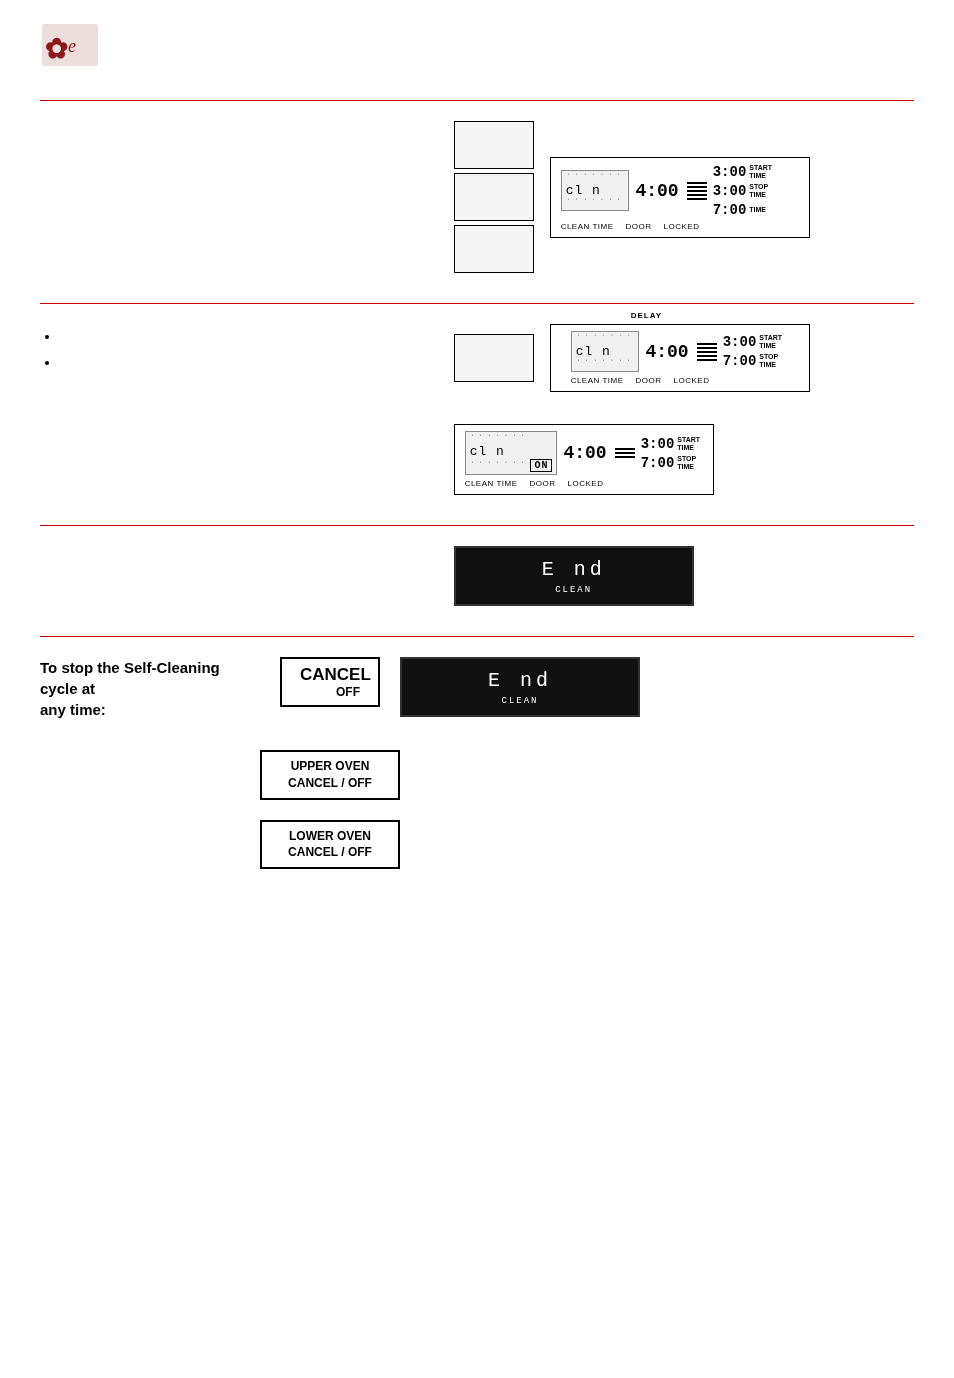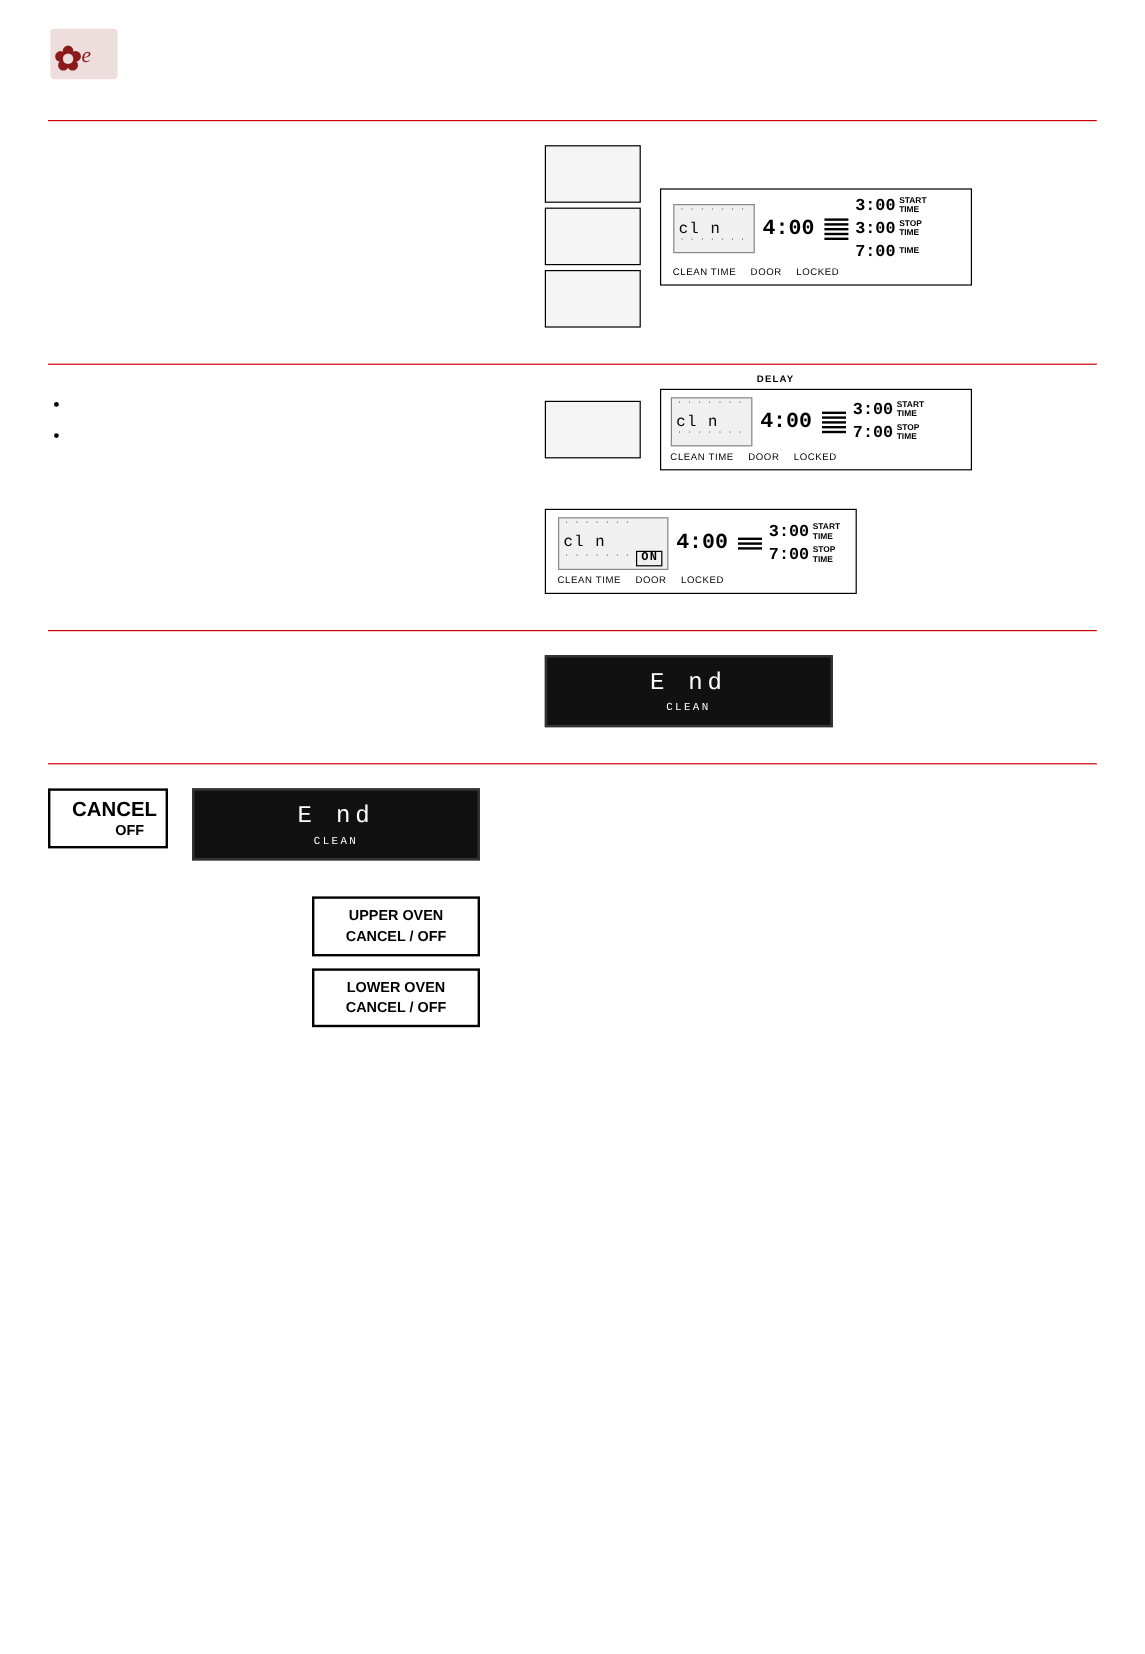--- a/index.html
+++ b/index.html
@@ -232,21 +232,21 @@
       <li>&nbsp;</li>
       <li>&nbsp;</li>
     </ul>
   </div>
   <div class="section-visual">
 
     <div style="display:flex; gap:16px; align-items:center;">
       <div class="keypad-stack">
         <div class="keypad-btn"></div>
       </div>
-      <div style="border:1.5px solid #000; padding:6px 8px; background:#fff; min-width:260px; position:relative;">
+      <div style="border:1.5px solid #000; padding:6px 20px; background:#fff; min-width:260px; position:relative;">
         <div style="position:absolute; top:-14px; left:80px; font-size:8px; letter-spacing:1px; font-weight:bold;">DELAY</div>
         <div style="display:flex; align-items:center; gap:6px;">
           <div style="border:1px solid #888; padding:2px 4px; background:#f0f0f0; font-family:'Courier New',monospace; font-size:11px; letter-spacing:1px;">
             <div style="font-size:9px; color:#555; letter-spacing:3px;">ˈˈˈˈˈˈˈ</div>
             <span style="font-size:13px;">cl n</span>
             <div style="font-size:9px; color:#555; letter-spacing:3px;">ˈˈˈˈˈˈˈ</div>
           </div>
           <div style="font-family:'Courier New',monospace; font-size:18px; font-weight:bold;">4:00</div>
           <div style="display:flex; flex-direction:column; gap:2px; margin-left:2px;">
             <div style="width:20px; height:2px; background:#000;"></div>
@@ -318,36 +318,42 @@
     <div class="display-black">
       <div class="end-text">E nd</div>
       <div class="clean-label">CLEAN</div>
     </div>
   </div>
 </div>
 
 <hr class="divider">
 
 <div class="section" style="align-items:flex-start; gap:20px;">
+  <div class="section-text" style="max-width:220px;">
+    <p class="stop-section-text">
+      <strong>To stop the Self-Cleaning cycle at</strong><br>
+      <strong>any time:</strong>
+    </p>
+  </div>
   <div class="section-visual" style="flex-direction:row; align-items:flex-start; gap:20px;">
 
     <div style="display:flex; flex-direction:column; gap:10px; align-items:center;">
       <div class="cancel-btn">
         <div class="cancel-text">CANCEL</div>
         <div class="off-text">OFF</div>
       </div>
     </div>
 
     <div class="display-black">
       <div class="end-text">E nd</div>
       <div class="clean-label">CLEAN</div>
     </div>
   </div>
 </div>
 
-<div style="margin-left:220px; margin-top:20px; display:flex; flex-direction:column; gap:10px;">
+<div style="margin-left:220px; margin-top:20px; display:flex; flex-direction:column; gap:20px;">
   <div class="oven-btn">
     <span>UPPER OVEN<br>CANCEL / OFF</span>
   </div>
   <div class="oven-btn">
     <span>LOWER OVEN<br>CANCEL / OFF</span>
   </div>
 </div>
 
 </body></html>

